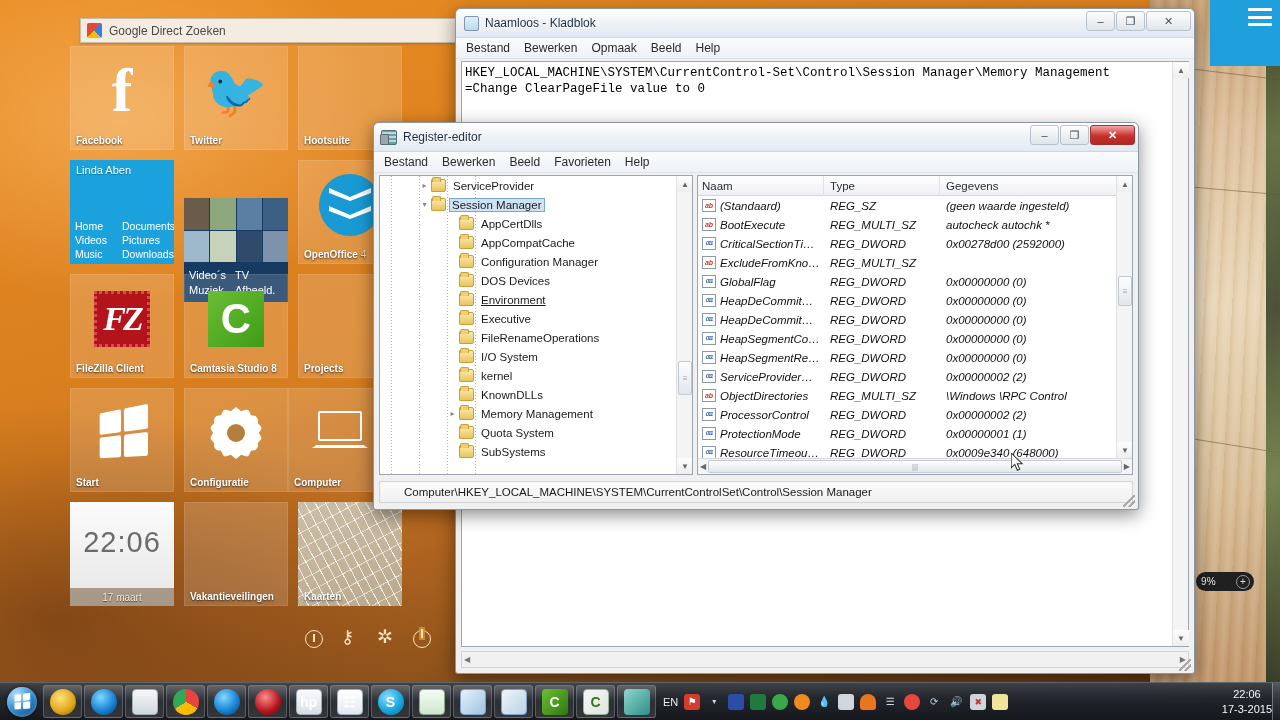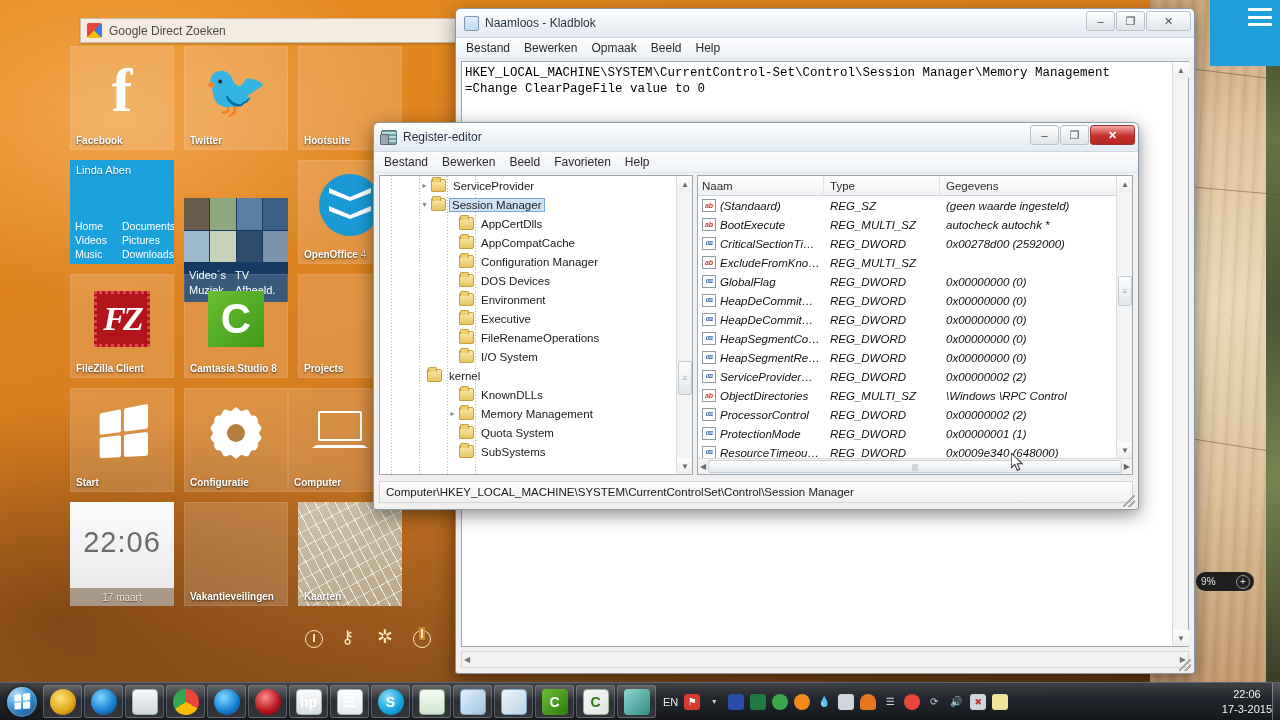--- a/index.html
+++ b/index.html
@@ -388,21 +388,21 @@
   }
   .lhscroll .thumb {
     flex: 1; height: 13px; margin: 0 2px;
     background: linear-gradient(180deg,#fdfdfd,#e3e7eb); border: 1px solid #c4ccd3; border-radius: 2px;
     display:flex; align-items:center; justify-content:center; font-size: 8px; color:#9aa3ac;
   }
   .statusbar {
     position: absolute; left: 5px; right: 5px; bottom: 6px; height: 22px;
     background: linear-gradient(180deg,#fbfbfb,#f0f0f0);
     border: 1px solid #cfd4d9;
-    display: flex; align-items: center; padding-left: 6px;
+    display: flex; align-items: center; padding-left: 24px;
     font-size: 11.5px; color: #1a1a1a;
   }
   #reg-cursor {
     position: absolute; left: 637px; top: 330px; width: 13px; height: 19px;
     pointer-events: none;
   }
 
   
   #taskbar {
     position: absolute; left: 0; bottom: 0; width: 1280px; height: 38px;
@@ -697,41 +697,41 @@
             <div class="tnode" style="padding-left: 66px;">
               <span class="exp"></span>
               <span class="folder"></span>
               <span class="name">Configuration Manager</span>
             </div>
             <div class="tnode" style="padding-left: 66px;">
               <span class="exp"></span>
               <span class="folder"></span>
               <span class="name">DOS Devices</span>
             </div>
-            <div class="tnode" style="padding-left: 66px;">
+            <div class="tnode" style="padding-left: 66px; text-decoration: underline;">
               <span class="exp"></span>
               <span class="folder"></span>
               <span class="name">Environment</span>
             </div>
             <div class="tnode" style="padding-left: 66px;">
               <span class="exp"></span>
               <span class="folder"></span>
               <span class="name">Executive</span>
             </div>
             <div class="tnode" style="padding-left: 66px;">
               <span class="exp"></span>
               <span class="folder"></span>
               <span class="name">FileRenameOperations</span>
             </div>
             <div class="tnode" style="padding-left: 66px;">
               <span class="exp"></span>
               <span class="folder"></span>
               <span class="name">I/O System</span>
             </div>
-            <div class="tnode" style="padding-left: 34px;">
+            <div class="tnode" style="padding-left: 66px;">
               <span class="exp"></span>
               <span class="folder"></span>
               <span class="name">kernel</span>
             </div>
             <div class="tnode" style="padding-left: 66px;">
               <span class="exp"></span>
               <span class="folder"></span>
               <span class="name">KnownDLLs</span>
             </div>
             <div class="tnode" style="padding-left: 66px;">

